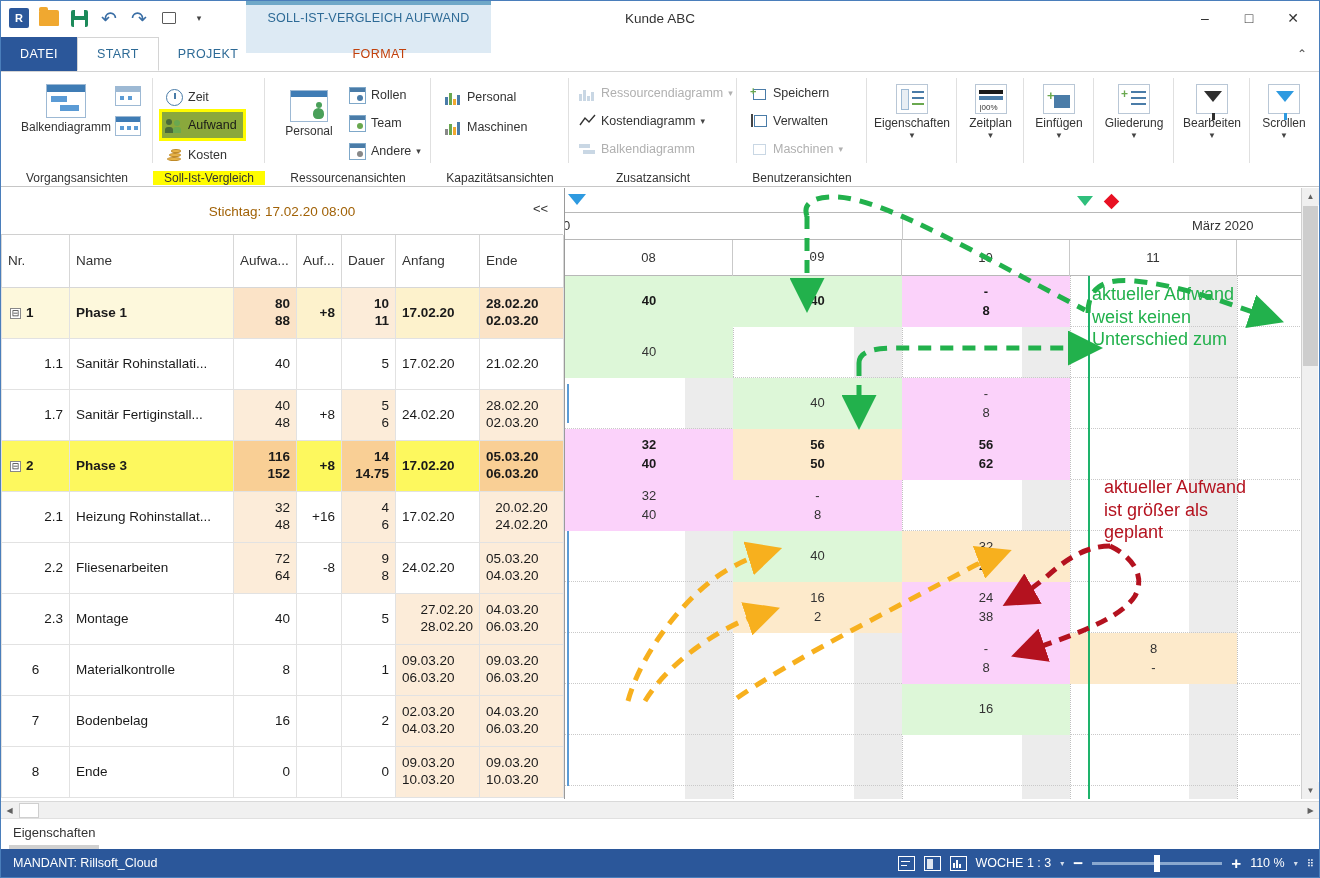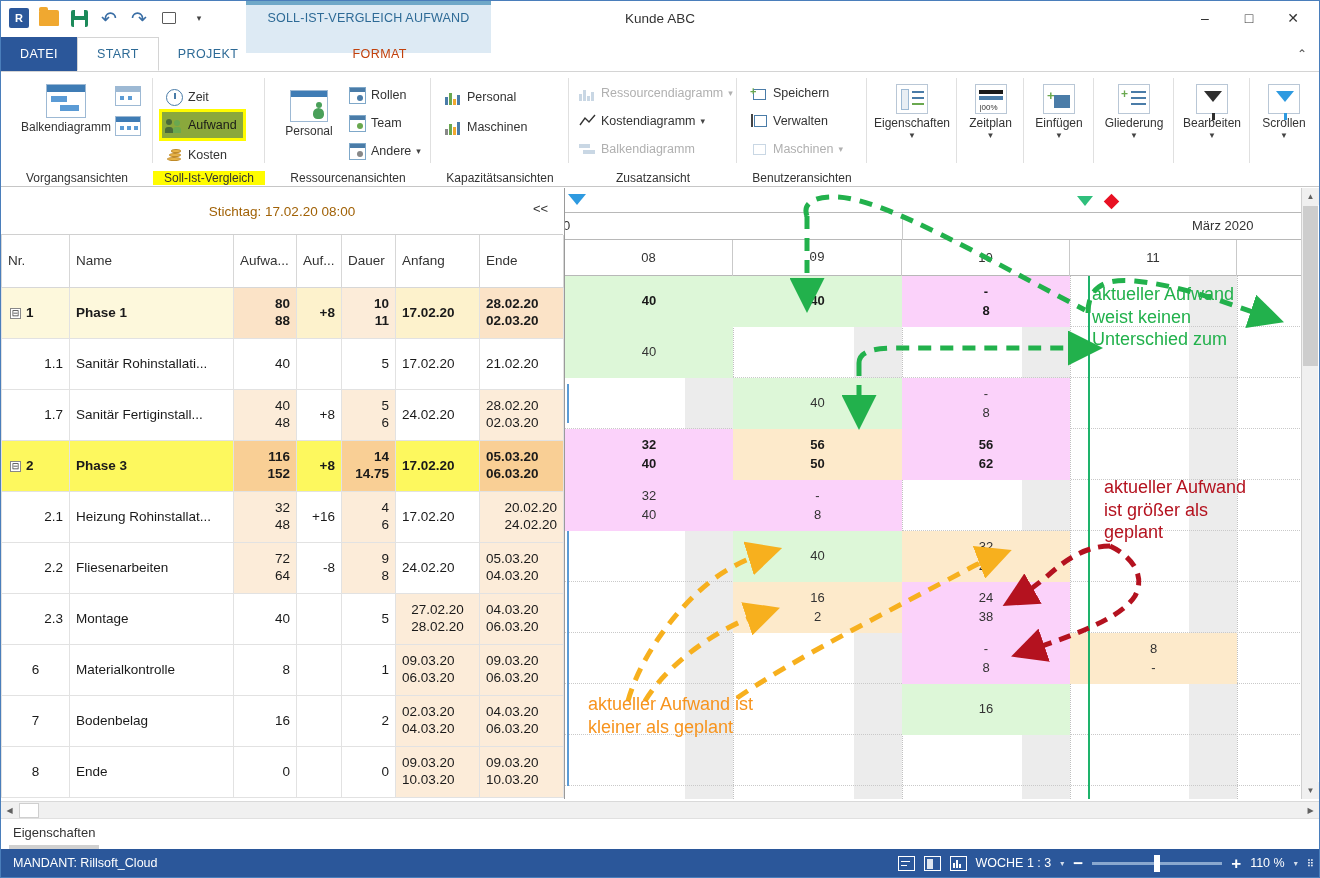--- a/index.html
+++ b/index.html
@@ -576,21 +576,21 @@
           <td class="stack bg-lightpeach">
             <span class="l1">32</span>
               <span class="l2">48</span>
           </td>
           <td class="num">+16</td>
           <td class="stack bg-lightpeach">
             <span class="l1">4</span>
               <span class="l2">6</span>
           </td>
           <td>17.02.20</td>
-          <td class="stack bg-lightpeach" style="text-align:right;">
+          <td class="stack bg-lightpeach" style="text-align:center;">
             <span class="l1">20.02.20</span>
               <span class="l2">24.02.20</span>
           </td>
         </tr>
 
         <tr>
           <td class="nrcell">2.2</td>
           <td>Fliesenarbeiten</td>
           <td class="stack bg-lightpeach">
             <span class="l1">72</span>
@@ -607,21 +607,21 @@
               <span class="l2">04.03.20</span>
           </td>
         </tr>
 
         <tr>
           <td class="nrcell">2.3</td>
           <td>Montage</td>
           <td class="num">40</td>
           <td class="num"></td>
           <td class="num">5</td>
-          <td class="stack bg-lightpeach" style="text-align:center;">
+          <td class="stack bg-lightpeach" style="text-align:right;">
             <span class="l1">27.02.20</span>
               <span class="l2">28.02.20</span>
           </td>
           <td class="stack bg-lightpeach" style="text-align:left;">
             <span class="l1">04.03.20</span>
               <span class="l2">06.03.20</span>
           </td>
         </tr>
 
         <tr>
@@ -857,22 +857,20 @@
         <path d="M545,358 C570,370 580,390 570,408 C555,432 500,450 465,462" marker-end="url(#ard)"></path>
       </g>
     </svg>
 
     <div class="anno g" style="left:527px;top:95px;">aktueller Aufwand
 weist keinen
 Unterschied zum</div>
     <div class="anno r" style="left:539px;top:288px;">aktueller Aufwand
 ist größer als
 geplant</div>
-    <div class="anno o" style="left:23px;top:505px;">aktueller Aufwand ist
-kleiner als geplant</div>
   </div>
 
   <div class="vscroll">
     <div class="btn">▲</div>
     <div class="thumb"></div>
     <div class="btn" style="position:absolute;bottom:0;">▼</div>
   </div>
 
   <div class="hscroll">
     <div class="btn" style="left:0;">◀</div>

